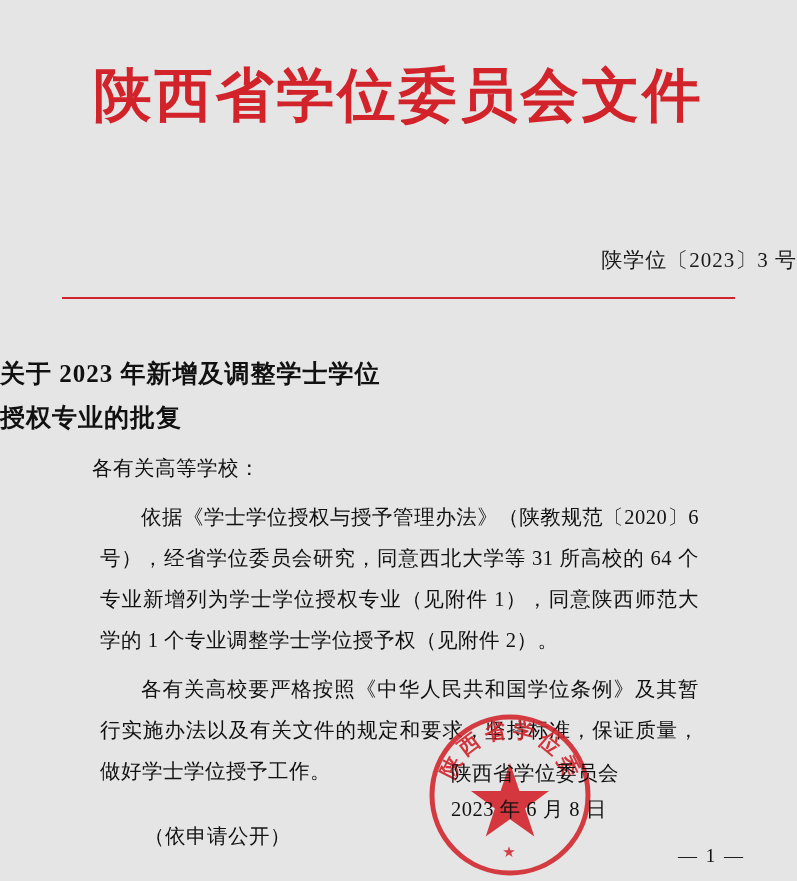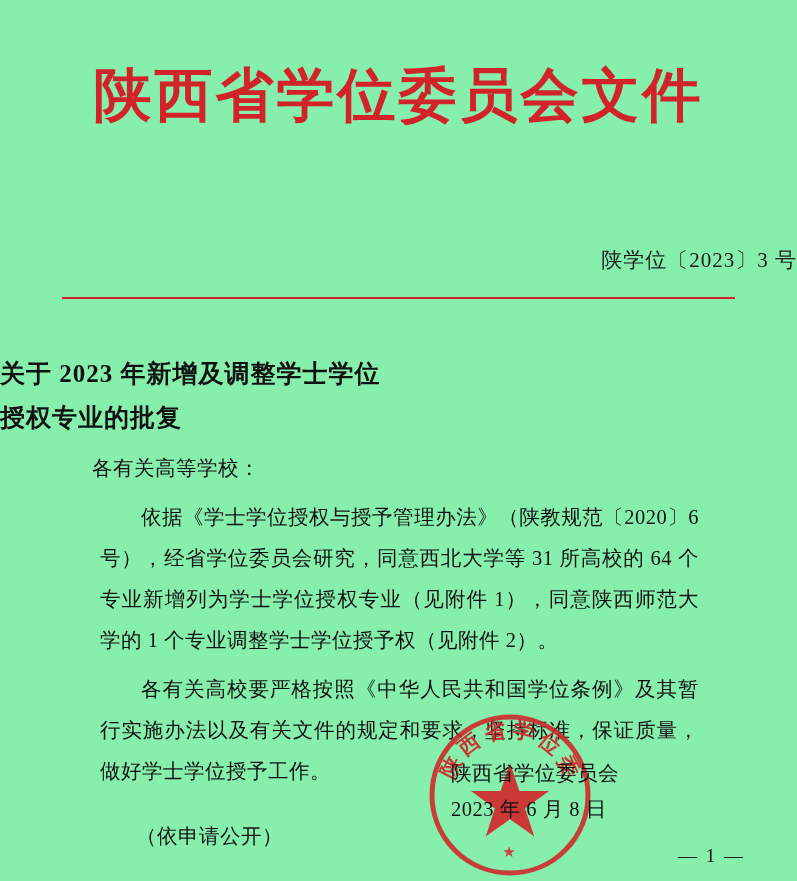--- a/index.html
+++ b/index.html
@@ -12,21 +12,21 @@
     height: 881px;
     position: relative;
     font-family: "Liberation Serif", "DejaVu Serif", serif;
     color: #1a1a1a;
     overflow: hidden;
   }
 
   .page {
     position: absolute;
     inset: 0;
-    background: #86efac;
+    background: #e5e5e5;
   }
 
   
   .doc-header {
     position: absolute;
     top: 62px;
     left: 0;
     right: 0;
     text-align: center;
   }
@@ -115,21 +115,21 @@
     height: 180px;
     z-index: 2;
     pointer-events: none;
   }
   .seal svg { display: block; }
 
   
   .footnote {
     position: absolute;
     top: 822px;
-    left: 136px;
+    left: 144px;
     font-size: 20.5px;
     letter-spacing: 0.5px;
     color: #111;
   }
   .page-number {
     position: absolute;
     bottom: 14px;
     right: 52px;
     font-size: 19px;
     letter-spacing: 2px;

